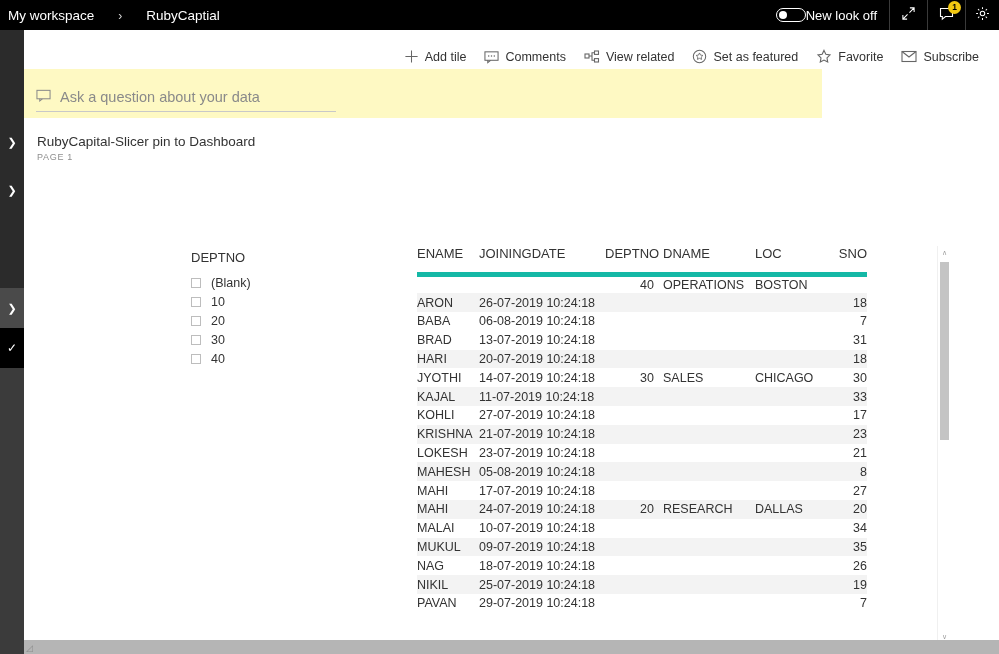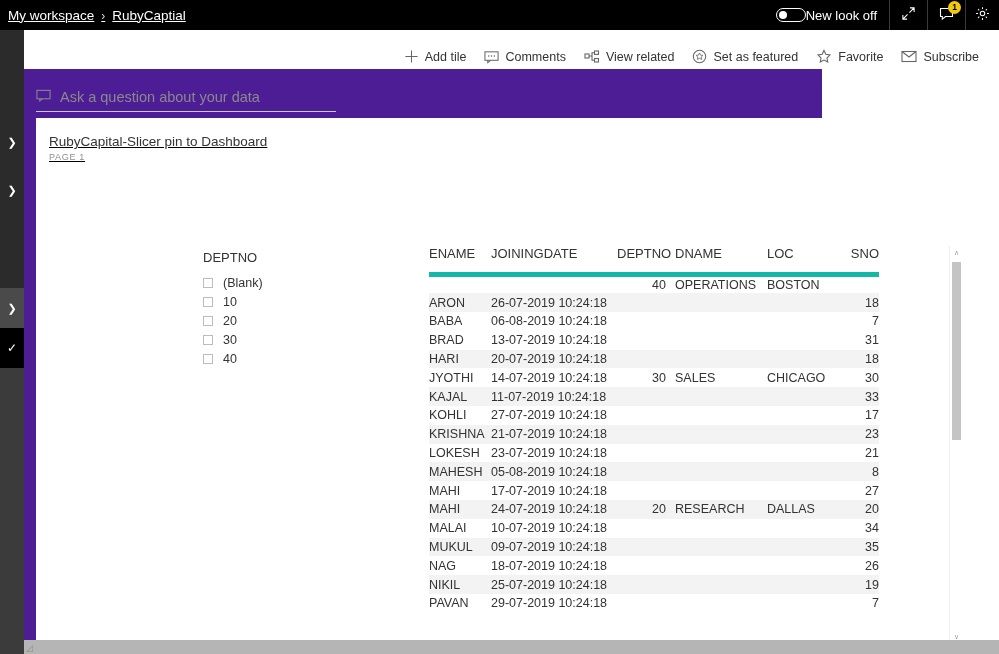--- a/index.html
+++ b/index.html
@@ -10,21 +10,21 @@
     overflow: hidden;
   }
   #app { position: relative; width: 999px; height: 654px; }
 
   
   .topbar {
     position: absolute; left: 0; top: 0; width: 999px; height: 30px;
     background: #000000; color: #ffffff;
     display: flex; align-items: center;
   }
-  .breadcrumb { display: flex; align-items: flex-end; padding-left: 8px; gap: 7px; text-decoration: underline; }
+  .breadcrumb { display: flex; align-items: flex-end; padding-left: 8px; gap: 24px; }
   .bc-link { font-size: 13.5px; color: #ffffff; white-space: nowrap; }
   .bc-sep { font-size: 12px; color: #d8d8d8; }
   .topbar-right {
     margin-left: auto; display: flex; align-items: center; height: 30px;
   }
   .toggle-wrap { display: flex; align-items: center; gap: 0; padding: 0 12px 0 8px; }
   .toggle {
     width: 30px; height: 14px; border-radius: 8px;
     border: 1px solid #ffffff; background: #000000;
     position: relative; flex: none;
@@ -69,33 +69,33 @@
   .cmd {
     display: flex; align-items: center; gap: 6px;
     padding: 0 9px; height: 30px;
     color: #333333; font-size: 12.5px; white-space: nowrap;
   }
   .cmd svg { display: block; }
 
   
   .canvas {
     position: absolute; left: 24px; top: 69px; width: 798px; height: 585px;
-    background: #4c1d95;
+    background: #fef9c3;
   }
   .qna {
     position: absolute; left: 12px; top: 13px; width: 300px; height: 30px;
     display: flex; align-items: center; gap: 9px;
     border-bottom: 1px solid #c8c8c8;
   }
   .qna-text { font-size: 14.5px; color: #8a8a8a; }
 
   
   .tile {
-    position: absolute; left: 12px; top: 49px; width: 939px; height: 533px;
-    background: #ffffff; overflow: hidden; text-decoration: underline;
+    position: absolute; left: 0; top: 49px; width: 939px; height: 533px;
+    background: #ffffff; overflow: hidden;
   }
   .tile-head { padding: 16px 0 0 13px; }
   .tile-title { font-size: 13.5px; color: #333333; }
   .tile-sub {
     font-size: 9px; color: #8f8f8f; letter-spacing: .7px;
     margin-top: 3px;
   }
 
   
   .slicer { position: absolute; left: 167px; top: 132px; width: 190px; }

